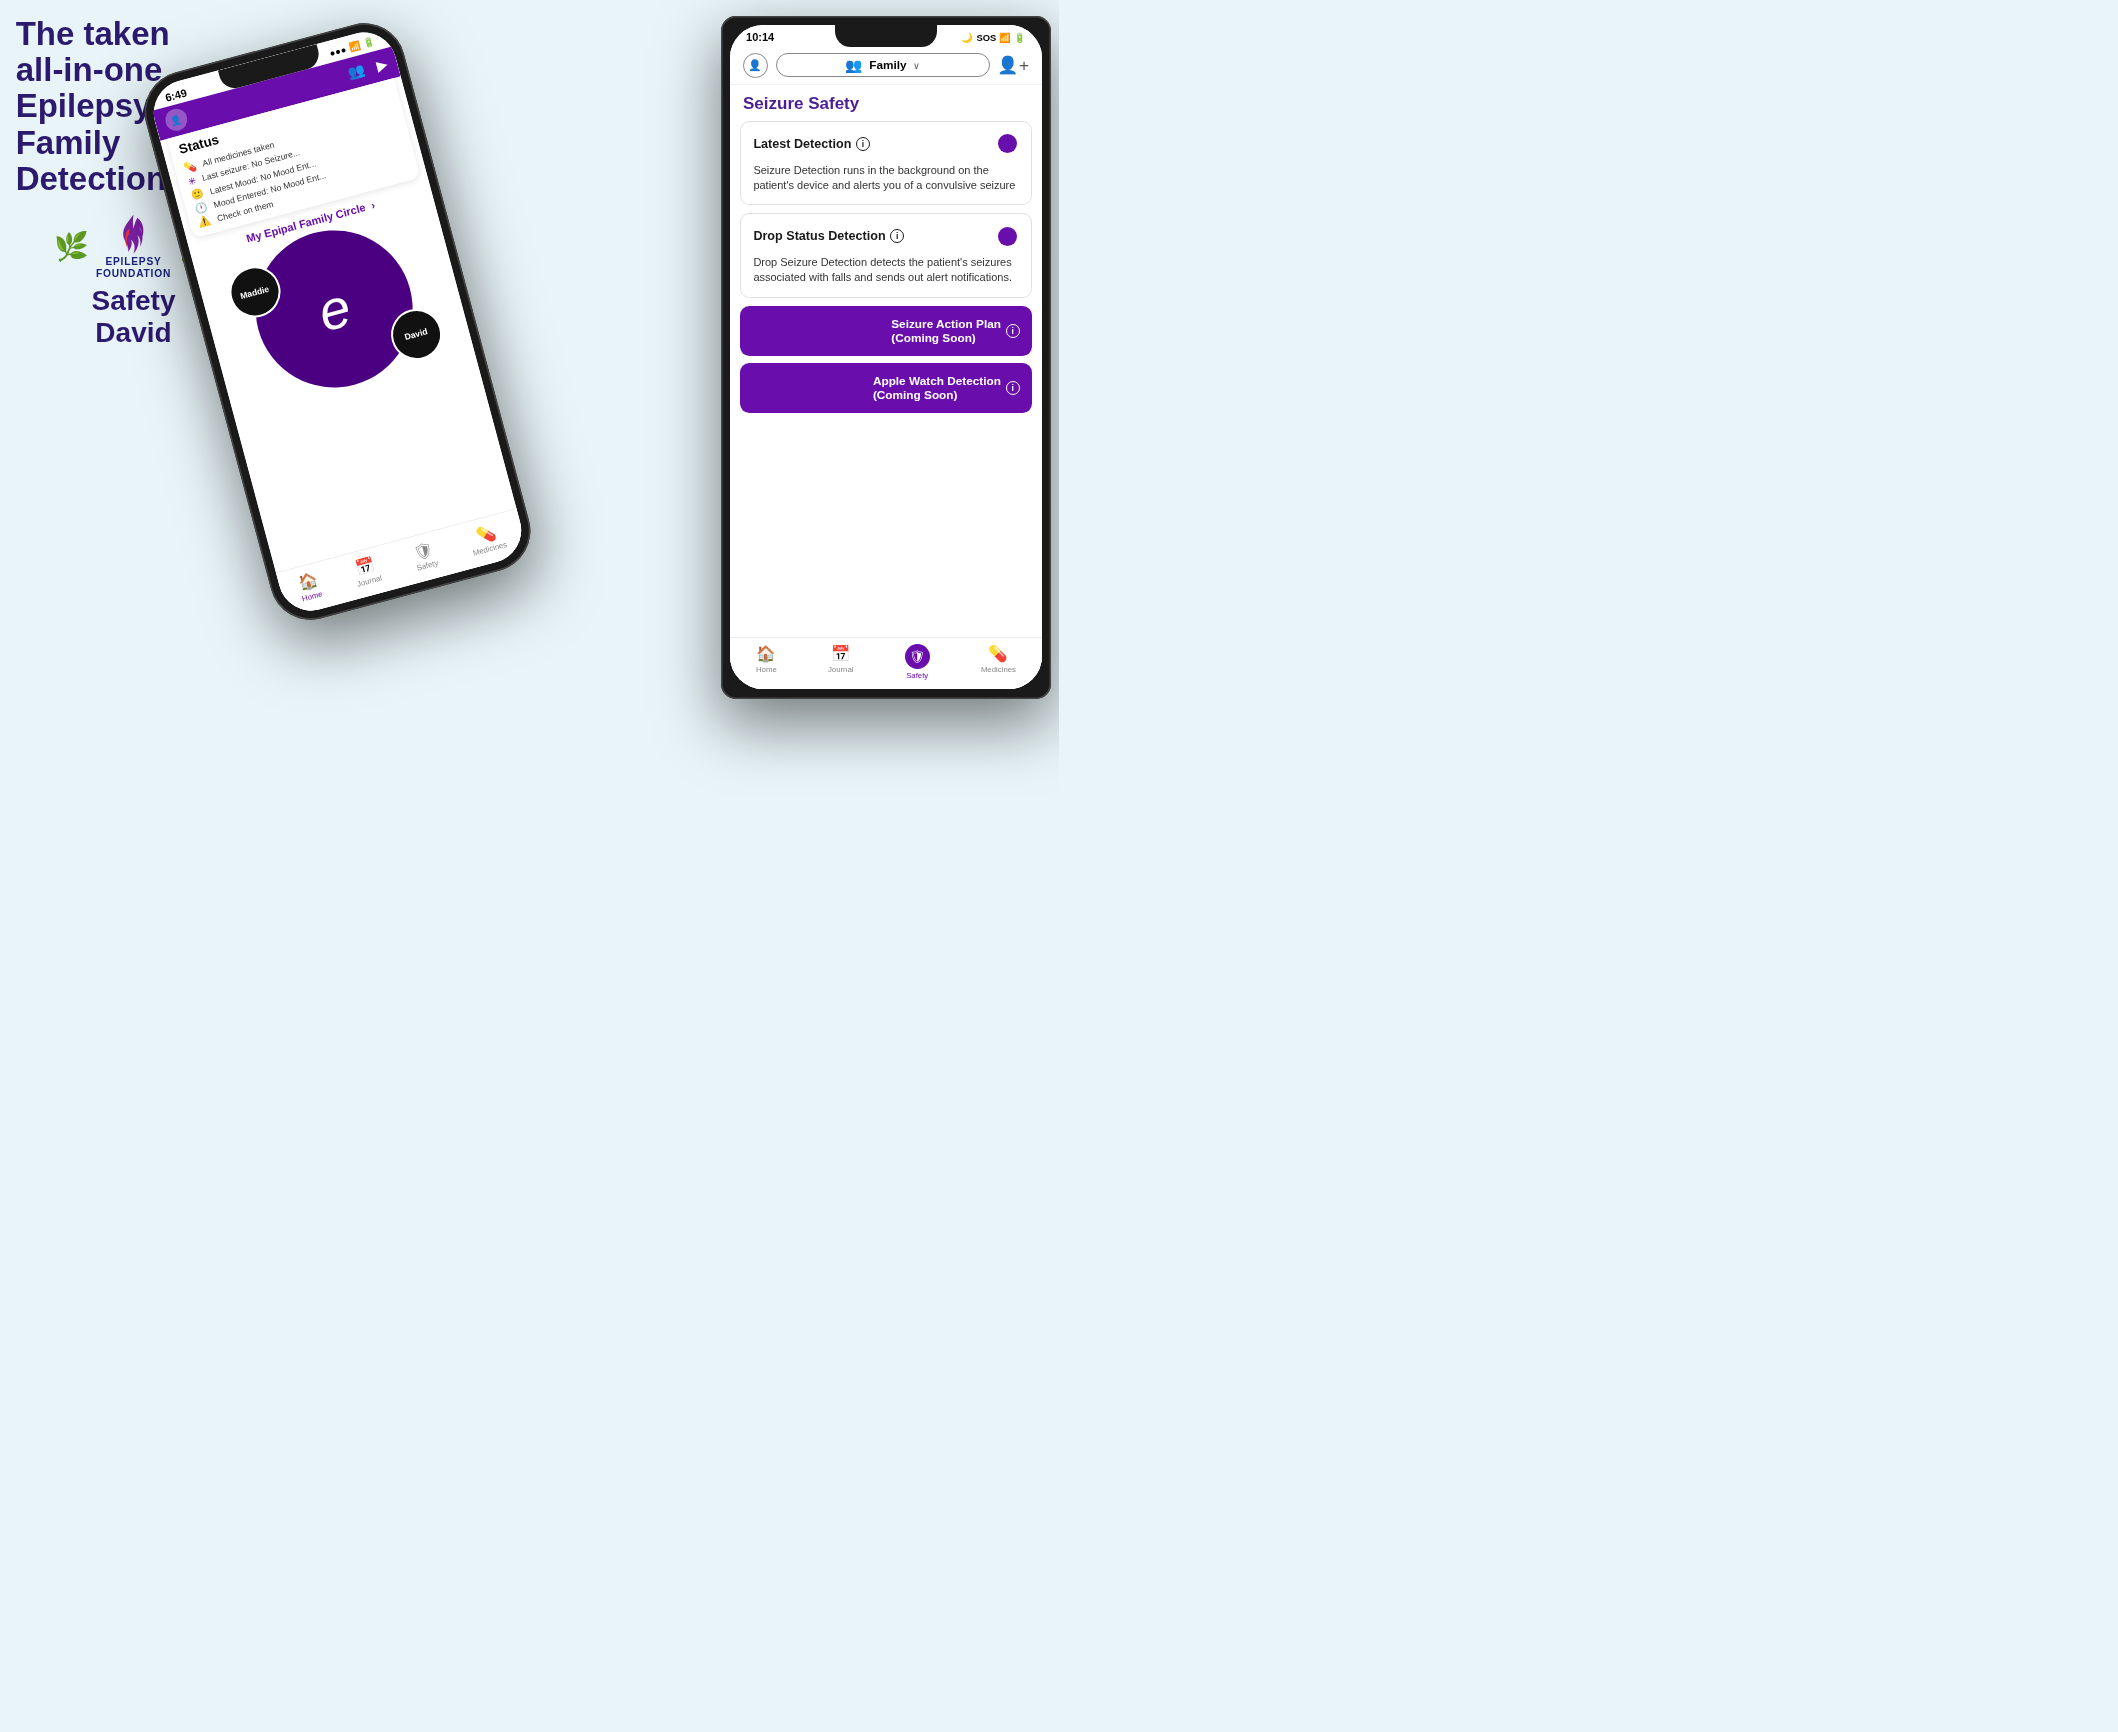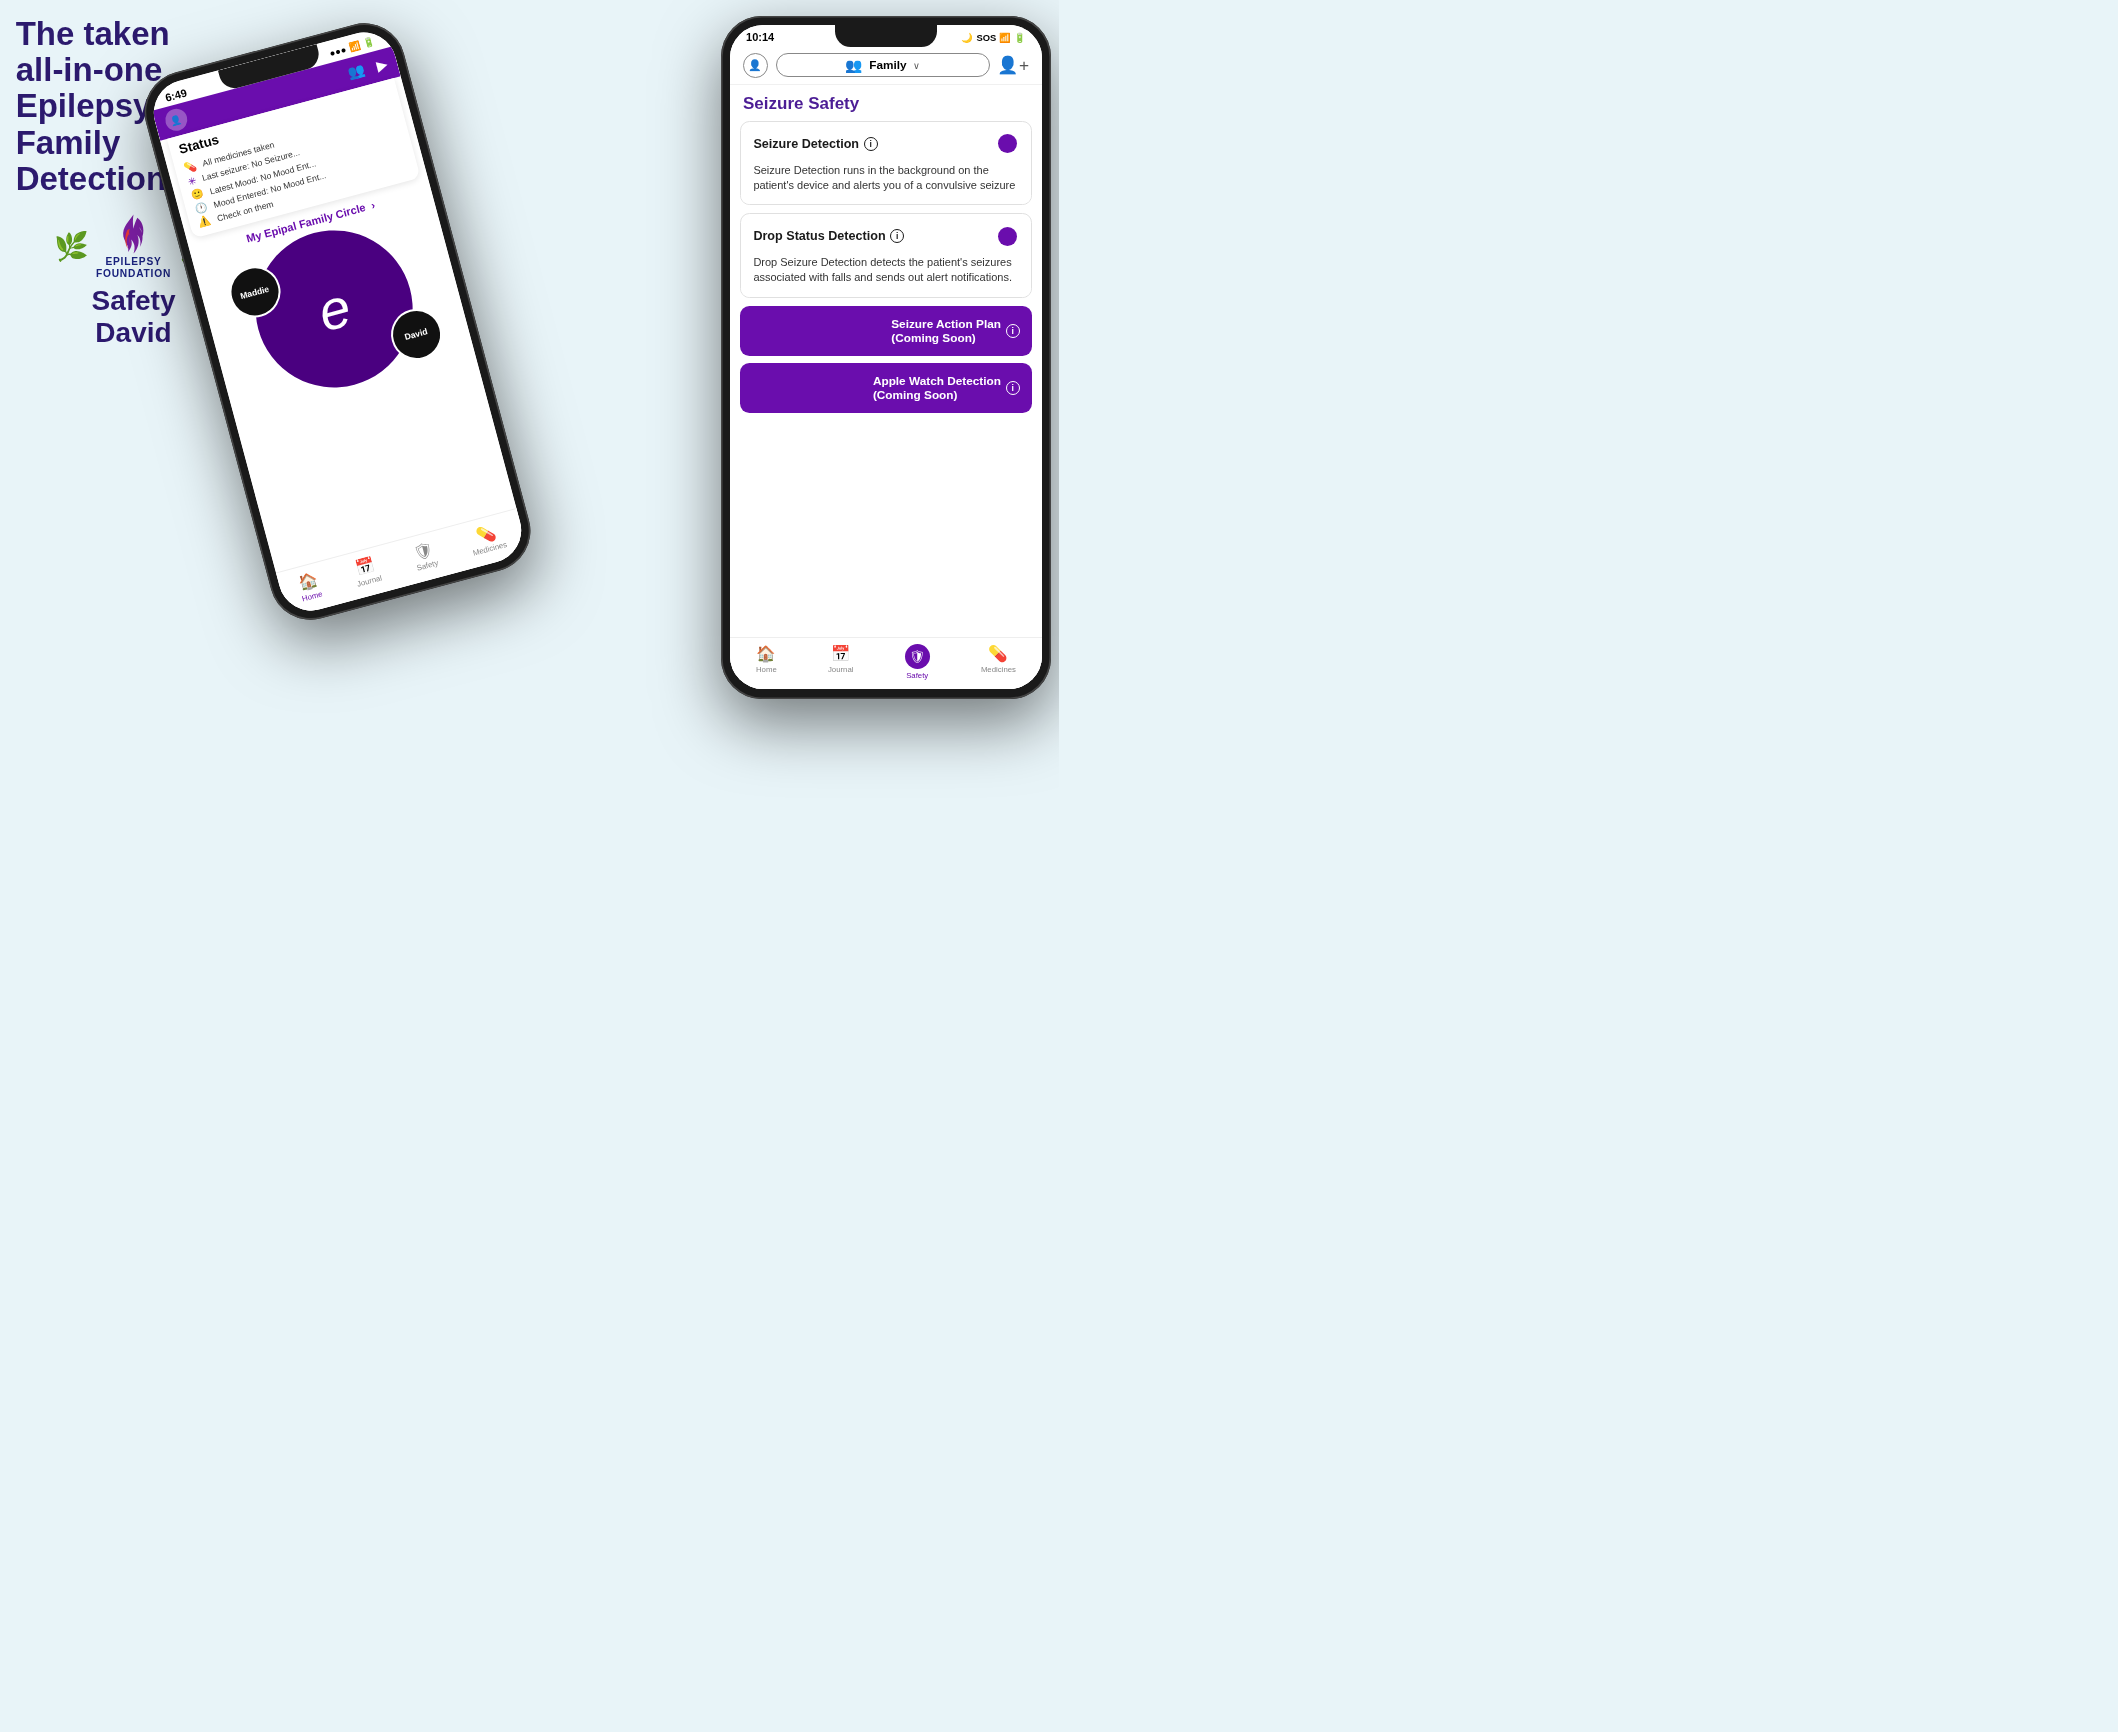--- a/index.html
+++ b/index.html
@@ -92,20 +92,21 @@
       position: relative;
       overflow: hidden;
     }
     .phone-left-frame {
       width: 267px;
       height: 565px;
     }
     .phone-right-frame {
       width: 330px;
       height: 683px;
+      border-radius: 15px;
     }
 
     .phone-screen {
       position: absolute;
       top: 9.4px;
       left: 9.4px;
       right: 9.4px;
       bottom: 9.4px;
       border-radius: 33px;
       overflow: hidden;
@@ -602,21 +603,21 @@
             <span class="add-person-icon">👤+</span>
           </div>
 
           <div class="right-page-title">Seizure Safety</div>
 
           <div class="safety-cards">
 
             <div class="safety-card safety-card-white">
               <div class="card-header">
                 <div class="card-title card-title-dark">
-                  <span>Seizure Detection</span>
+                  <span>Latest Detection</span>
                   <div class="info-icon">i</div>
                 </div>
                 <div class="toggle">
                   <div class="toggle-knob"></div>
                 </div>
               </div>
               <div class="card-description">
                 Seizure Detection runs in the background on the patient's device and alerts you of a convulsive seizure
               </div>
             </div>

